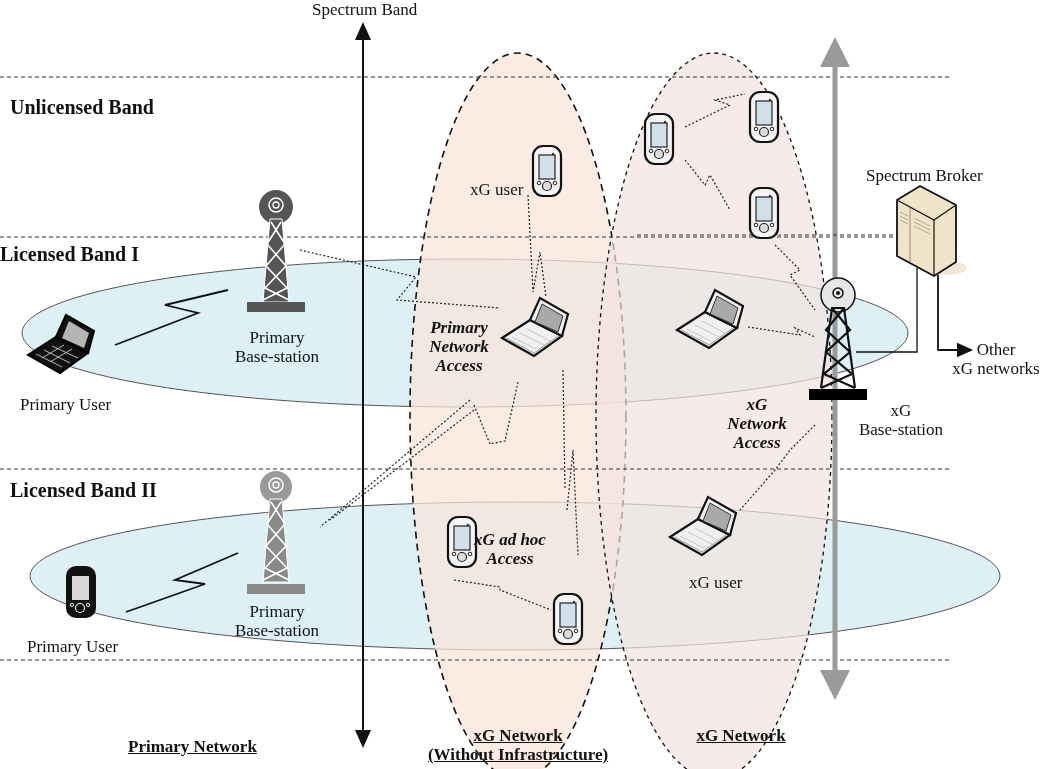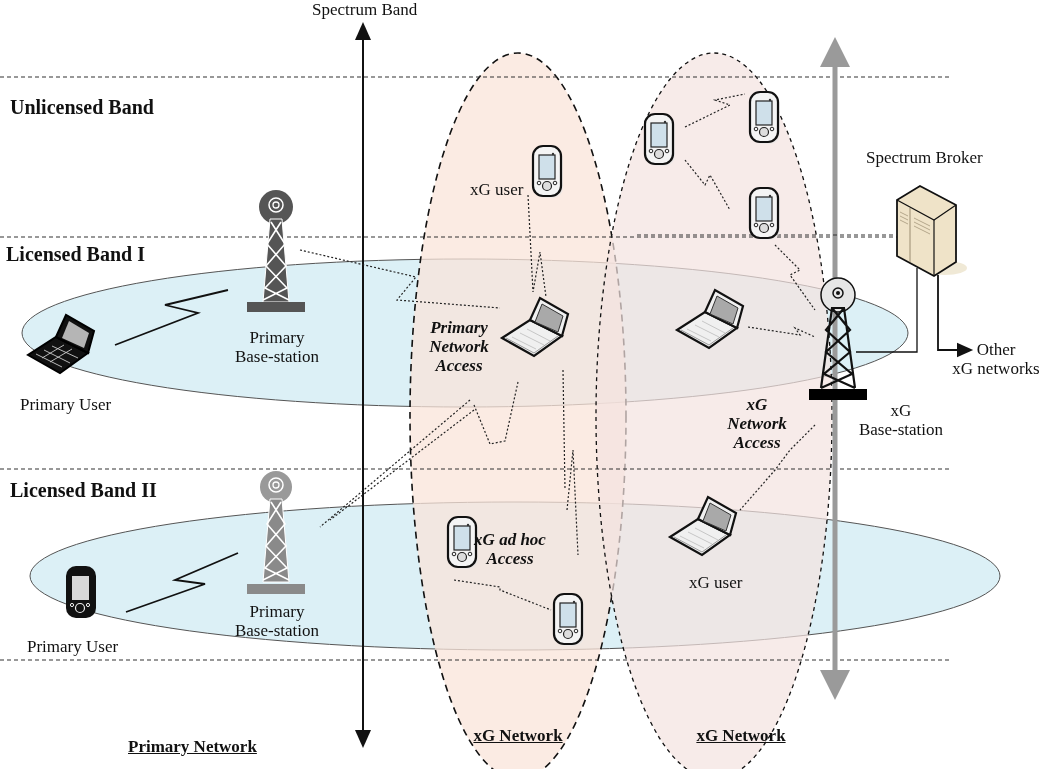--- a/index.html
+++ b/index.html
@@ -158,21 +158,21 @@
   <use href="#pda" x="463" y="543"></use>
   <use href="#pda" x="569" y="620"></use>
   <use href="#laptop" x="532" y="328"></use>
   <use href="#laptop" x="707" y="320"></use>
   <use href="#laptop" x="700" y="527"></use>
 </svg>
 
 <div class="lbl norm" style="left:312px;top:0px;text-align:right;">Spectrum Band</div>
 
 <div class="lbl band" style="left:10px;top:96px;">Unlicensed Band</div>
-<div class="lbl band" style="left:6px;top:243px;font-family:Liberation Serif, serif;">Licensed Band I</div>
+<div class="lbl band" style="left:0;top:243px;font-family:Liberation Serif, serif;">Licensed Band I</div>
 <div class="lbl band" style="left:10px;top:479px;">Licensed Band II</div>
 
 <div class="lbl norm ctr" style="left:225px;top:328px;width:104px;">
   <div>Primary</div>
   <div>Base-station</div>
 </div>
 <div class="lbl norm" style="left:20px;top:395px;">Primary User</div>
 
 <div class="lbl norm ctr" style="left:225px;top:602px;width:104px;">
   <div>Primary</div>
@@ -203,26 +203,27 @@
   <div>Access</div>
 </div>
 
 <div class="lbl norm" style="left:689px;top:573px;">xG user</div>
 
 <div class="lbl norm ctr" style="left:846px;top:401px;width:110px;">
   <div>xG</div>
   <div>Base-station</div>
 </div>
 
-<div class="lbl norm" style="left:866px;top:148px;">Spectrum Broker</div>
+<div class="lbl norm" style="left:866px;top:166px;">Spectrum Broker</div>
 
 <div class="lbl norm ctr" style="left:946px;top:340px;width:100px;">
   <div>Other</div>
   <div>xG networks</div>
 </div>
 
 <div class="lbl ul" style="left:412px;top:726px;width:212px;">
   <div><span class="u">xG Network</span></div>
+  <div><span class="u">(Without Infrastructure)</span></div>
 </div>
 
 <div class="lbl ul" style="left:646px;top:726px;width:190px;">
   <div><span class="u">xG Network</span></div>
 </div>
 
 </body></html>

